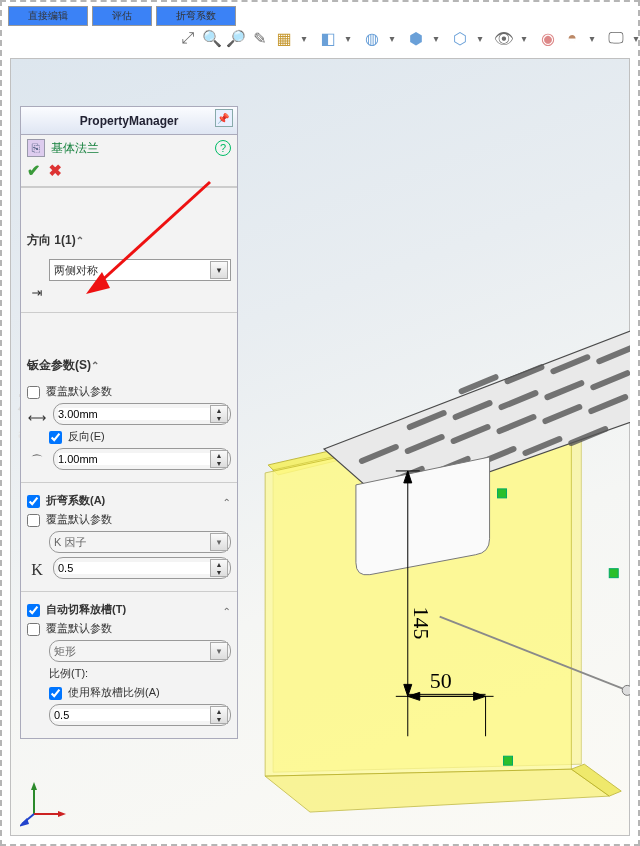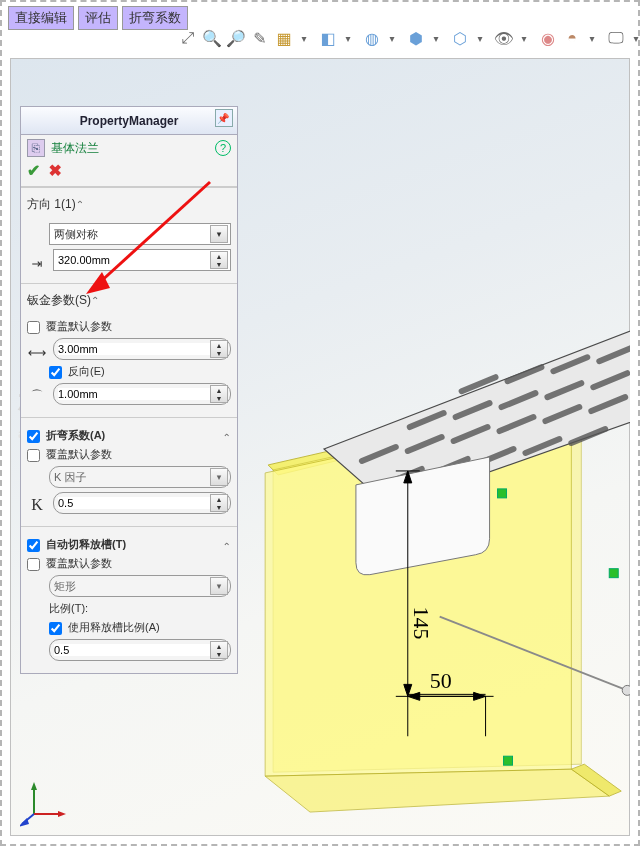--- a/index.html
+++ b/index.html
@@ -1,21 +1,21 @@
 <!DOCTYPE html>
 <html><head>
 <meta charset="utf-8">
 <style>
   * { box-sizing: border-box; margin: 0; padding: 0; font-family: "Microsoft YaHei", sans-serif; }
   body { width: 640px; height: 846px; background: #fff; position: relative; overflow: hidden; }
   .dashed-border { position:absolute; inset:0; border:2px dashed #b5b5b5; pointer-events:none; z-index:50; }
 
   
   .tabbar { position:absolute; top:6px; left:8px; display:flex; gap:4px; z-index:30; }
-  .tab { border:1px solid #999; background:#c4b5fd; padding:2px 6px; font-size:13px; color:#333; }
+  .tab { border:1px solid #999; background:#3b82f6; padding:2px 19px; font-size:10px; color:#333; }
 
   
   .top-toolbar { position:absolute; top:28px; left:178px; display:flex; gap:4px; align-items:center; z-index:30; }
   .ticon { width:20px; height:20px; display:flex; align-items:center; justify-content:center; font-size:16px; color:#6a6a6a; cursor:pointer; }
   .ticon.small-drop { font-size:10px; color:#666; margin-left:-4px; }
 
   
   .panel { position:absolute; top:106px; left:20px; width:218px; border:1px solid #aab; background:#f3f3f3; z-index:30; }
   .panel-header { background:linear-gradient(#fbfcff,#dfe6f3); height:28px; display:flex; align-items:center; justify-content:center; position:relative; border-bottom:1px solid #aab; }
   .panel-header span { font-size:12px; font-weight:bold; color:#223; }
@@ -24,21 +24,21 @@
   .feature-title-row { display:flex; align-items:center; padding:4px 6px; }
   .feature-title-row .ficon { width:18px; height:18px; background:#dce; border:1px solid #99a; margin-right:6px; display:inline-flex; align-items:center; justify-content:center; font-size:11px; color:#457; }
   .feature-title-row .fname { font-size:12px; font-weight:normal; color:#15803d; flex:1; }
   .help-icon { width:16px; height:16px; border-radius:50%; border:1px solid #0b6; color:#0b6; font-size:11px; display:flex; align-items:center; justify-content:center; }
 
   .ok-cancel { display:flex; gap:8px; padding:0px 6px 6px; border-bottom:1px solid #ccc; }
   .ok { color:#3a9a3a; font-size:16px; font-weight:bold; }
   .cancel { color:#d33; font-size:16px; font-weight:bold; }
 
   .section { border-top:1px solid #ccc; padding:6px 6px 8px; }
-  .section-header { display:flex; align-items:center; font-size:12px; font-weight:normal; color:#333; padding:2px 0 6px; }
+  .section-header { display:flex; align-items:center; font-size:12px; font-weight:bold; color:#333; padding:2px 0 6px;margin-top:36px; }
   .chev { color:#666; font-size:10px; }
 
   .row { display:flex; align-items:flex-end; gap:6px; margin:4px 0; font-size:12px; color:#333; }
   .row label { font-size:11px; }
   .row input[type="checkbox"] { width:13px; height:13px; }
   .icon-col { width:20px; display:flex; align-items:center; justify-content:center; font-size:13px; color:#333; }
   .select, .spinbox, .num-input { flex:1; background:#fff; border:1px solid #999; height:22px; font-size:11px; padding:0 4px; display:flex; align-items:center; position:relative; }
   .select .caret, .spinbox .updown { position:absolute; right:2px; top:1px; width:18px; height:18px; background:linear-gradient(#fafafa,#ddd); border:1px solid #aaa; display:flex; flex-direction:column; }
   .select .caret { align-items:center; justify-content:center; font-size:9px; }
   .spinbox .updown .u, .spinbox .updown .d { flex:1; display:flex; align-items:center; justify-content:center; font-size:7px; color:#333; }
@@ -214,27 +214,20 @@
       <span class="chev">⌃</span>
     </div>
     <div class="row indent">
       <div class="select">
         <span>两侧对称</span>
         <div class="caret">▾</div>
       </div>
     </div>
     <div class="row">
       <div class="icon-col">⇥</div>
-      <div class="spinbox">
-        <input value="320.00mm" style="">
-        <div class="updown">
-            <div class="u">▲</div>
-            <div class="d">▼</div>
-          </div>
-      </div>
     </div>
   </div>
 
   <div class="section">
     <div class="section-header">
       <span>钣金参数(S)</span>
       <span class="chev">⌃</span>
     </div>
     <div class="row">
       <input type="checkbox" style="">

